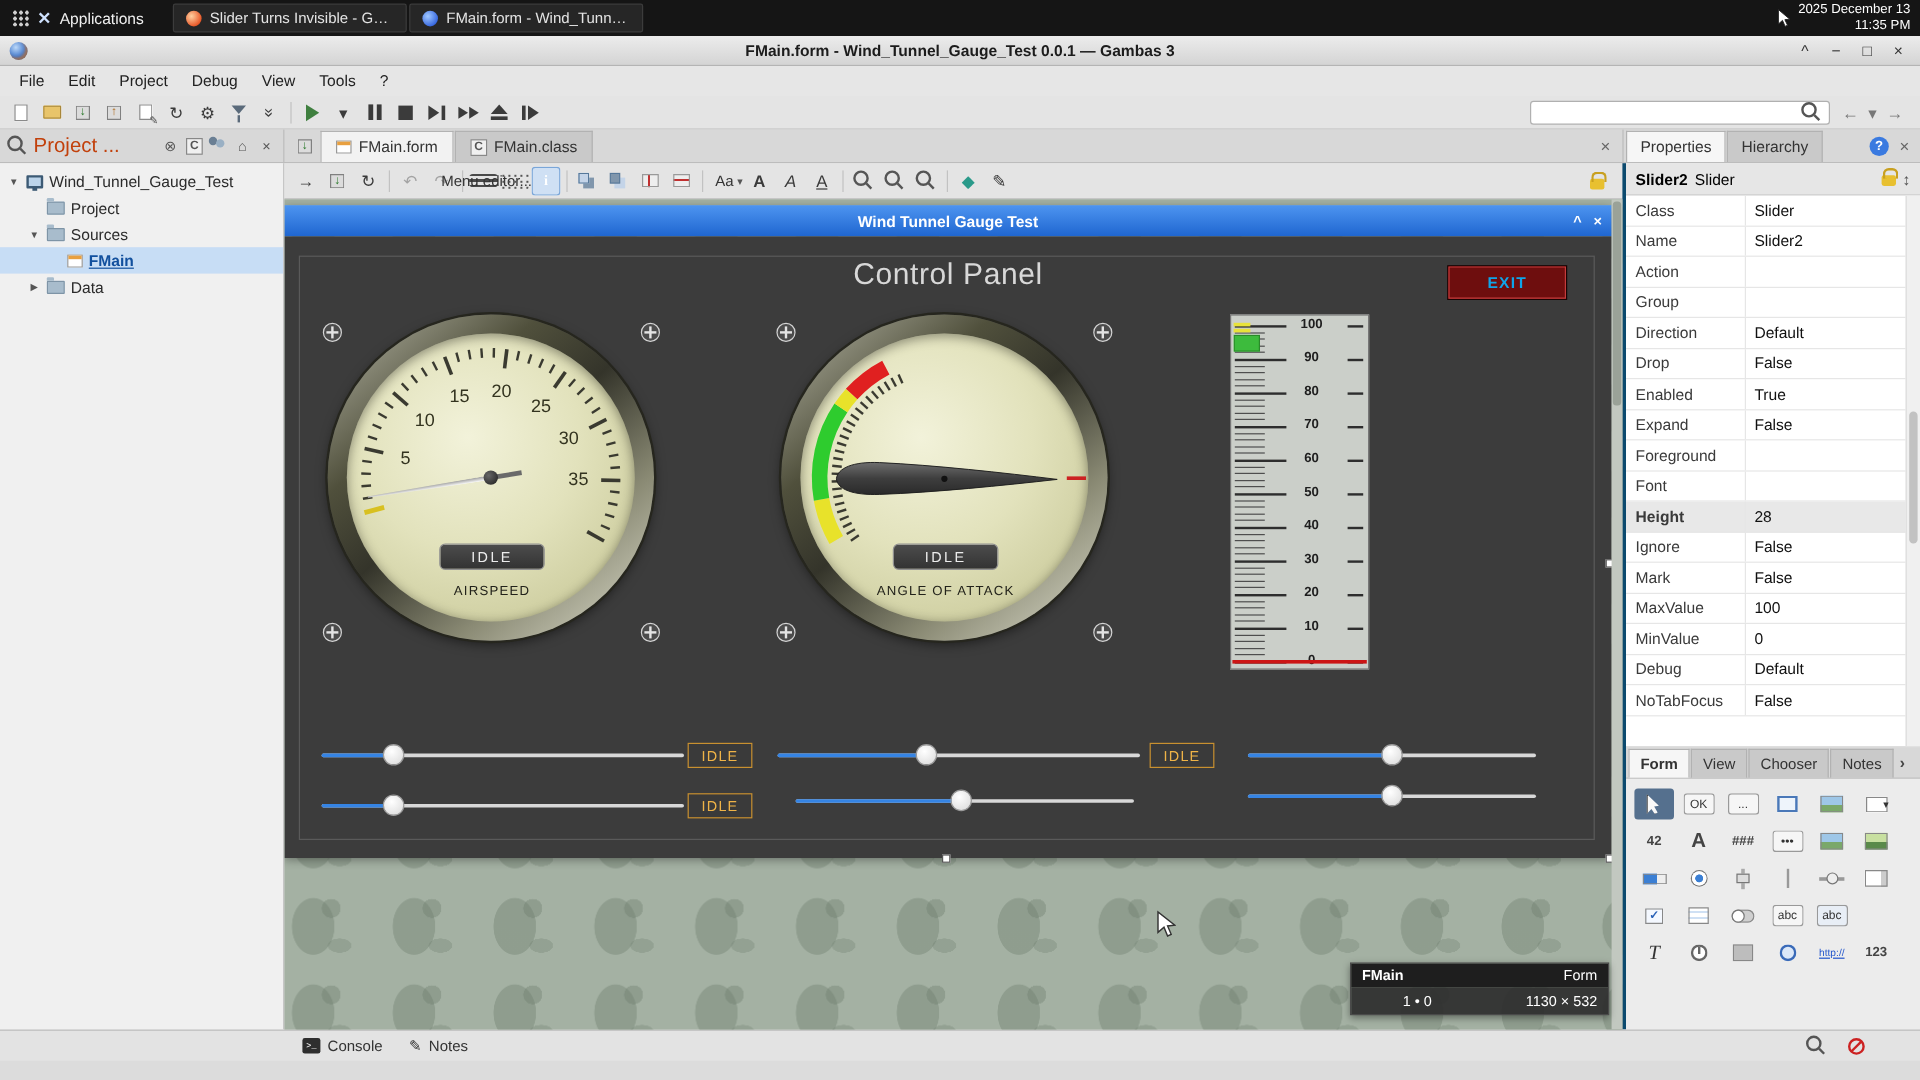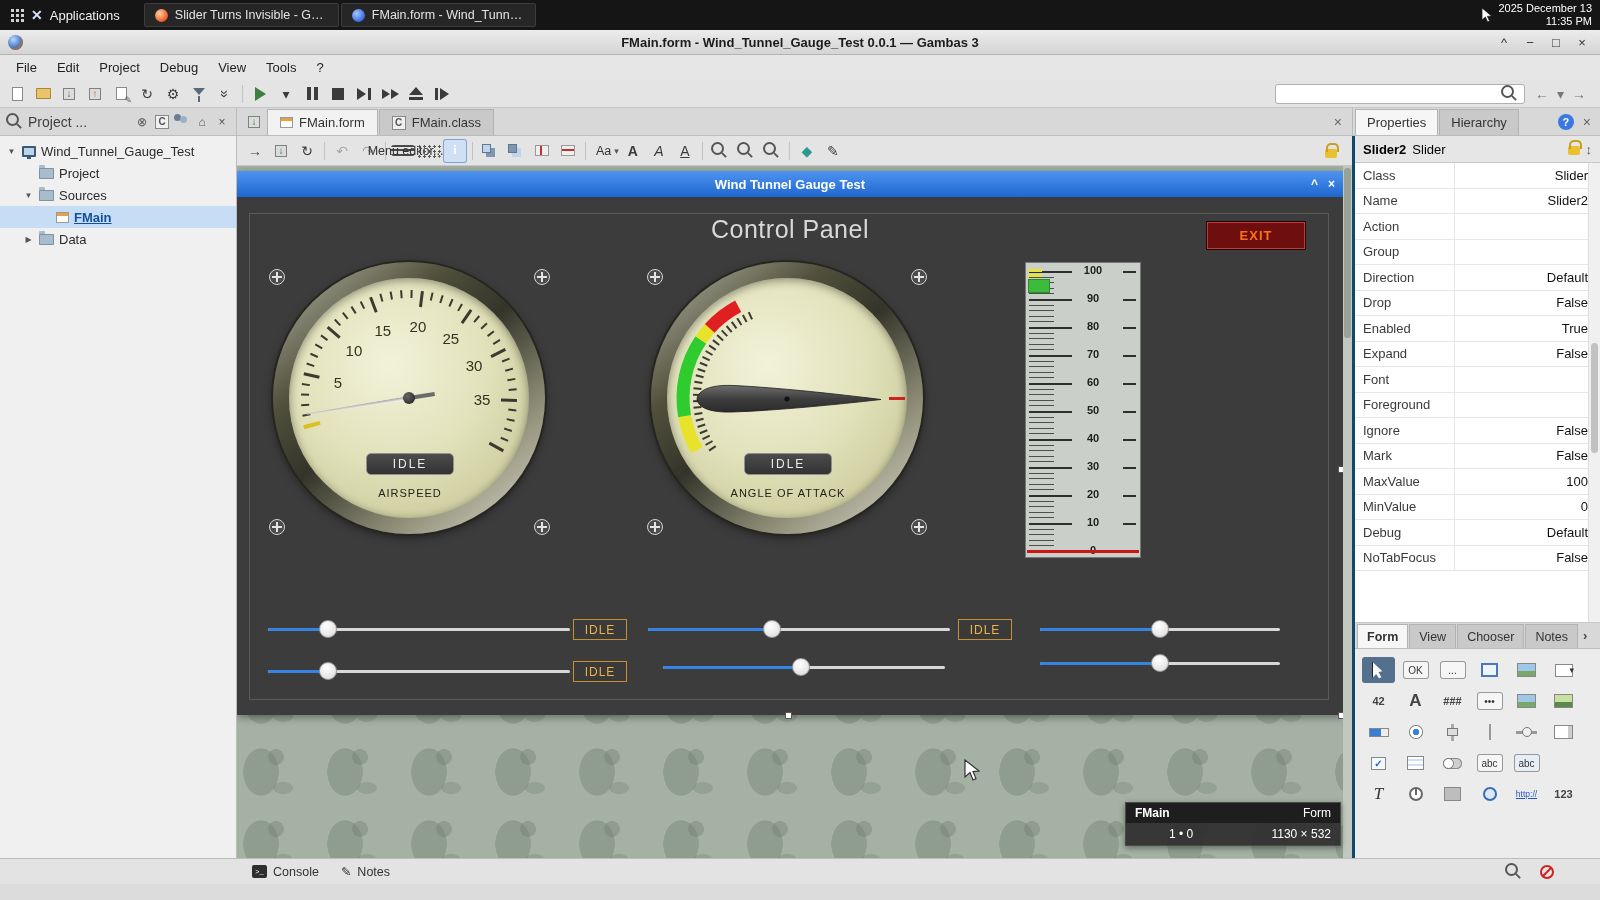--- a/index.html
+++ b/index.html
@@ -82,21 +82,21 @@
   .ic-forbid::before{content:"";position:absolute;left:-1px;top:4px;width:12px;height:2px;background:#cc2222;transform:rotate(-45deg);}
 
   .tb-search{margin-left:auto;display:flex;align-items:center;gap:6px;padding-right:6px;}
   .searchbox{display:flex;align-items:center;width:250px;height:20px;background:#fff;border:1px solid #b0b0b0;border-radius:3px;padding:0 4px;}
   .searchbox input{flex:1;border:none;outline:none;font-size:12px;background:transparent;}
   .nav-g{font-size:14px;color:#777;padding:0 4px;}
 
   
   .subrow{height:28px;display:flex;background:#d8d8d8;border-bottom:1px solid #bcbcbc;}
   .proj-head{width:237px;flex:none;display:flex;align-items:center;gap:3px;padding:0 5px;border-right:1px solid #bcbcbc;}
-  .proj-head .sinput{flex:1;display:flex;align-items:center;height:20px;background:transparent;font-size:14px;color:#404040;}
+  .proj-head .sinput{flex:1;display:flex;align-items:center;height:20px;background:transparent;font-size:17px;color:#c2410c;}
   .mini{display:inline-flex;align-items:center;justify-content:center;width:18px;height:20px;font-size:12px;color:#555;}
   .cbox{width:14px;height:14px;border:1px solid #888;background:#f0f0f0;font-size:10px;font-weight:bold;color:#555;display:inline-flex;align-items:center;justify-content:center;}
   .doc-tabs{flex:1;display:flex;align-items:flex-end;padding-left:4px;}
   .dtab{display:flex;align-items:center;gap:6px;height:26px;padding:0 12px;background:#c9c9c9;border:1px solid #b2b2b2;border-bottom:none;font-size:13px;color:#333;margin-right:1px;}
   .dtab.active{background:#f2f2f2;}
   .ic-formdoc{width:13px;height:11px;background:#fff;box-shadow:inset 0 0 0 1px #999;position:relative;}
   .ic-formdoc::before{content:"";position:absolute;left:1px;top:1px;right:1px;height:3px;background:#e8a040;}
   .tabs-close{margin-left:auto;align-self:center;padding:0 10px;color:#666;font-size:14px;}
   .right-tabs{width:248px;flex:none;display:flex;align-items:flex-end;border-left:1px solid #bcbcbc;padding-left:2px;}
   .rtab{height:26px;display:flex;align-items:center;padding:0 11px;font-size:13px;color:#333;background:#c9c9c9;border:1px solid #b2b2b2;border-bottom:none;margin-right:1px;}
@@ -126,21 +126,21 @@
   .designer{flex:1;position:relative;overflow:hidden;background-color:#a4b1a3;background-image:radial-gradient(18px 24px at 24px 30px,rgba(108,124,108,.38) 97%,transparent),radial-gradient(8px 8px at 39px 15px,rgba(108,124,108,.38) 97%,transparent),radial-gradient(10px 6px at 46px 46px,rgba(108,124,108,.3) 97%,transparent);background-size:84px 72px;}
   .dscroll{position:absolute;right:0;top:0;bottom:0;width:9px;background:#c2c8c0;}
   .dscroll .thumb{position:absolute;left:1px;right:1px;top:2px;height:170px;background:#9aa298;border-radius:3px;}
 
   .gform{position:absolute;left:0;top:5px;width:1106px;height:544px;box-shadow:0 2px 8px rgba(0,0,0,.4);}
   .gform-title{height:26px;background:linear-gradient(#4d94f0,#1f66d0);display:flex;align-items:center;justify-content:center;color:#fff;font-weight:bold;font-size:13px;position:relative;}
   .gft-btns{position:absolute;right:8px;top:0;bottom:0;display:flex;align-items:center;gap:10px;color:#fff;font-size:12px;}
   .gform-body{position:relative;height:518px;background:#3c3c3c;}
   .inner-frame{position:absolute;left:12px;top:16px;width:1080px;height:487px;border:1px solid #5a5a5a;}
   .cp-title{position:absolute;left:0;right:0;top:18px;text-align:center;font-size:25px;color:#d8d8d8;letter-spacing:.5px;}
-  .exit-btn{position:absolute;right:38px;top:25px;width:98px;height:27px;background:#6e0e0e;box-shadow:inset 0 0 0 1px #c43b3b,0 0 0 1px #1a0202;color:#f97316;font-weight:bold;font-size:13px;display:flex;align-items:center;justify-content:center;letter-spacing:1px;}
+  .exit-btn{position:absolute;right:38px;top:25px;width:98px;height:27px;background:#6e0e0e;box-shadow:inset 0 0 0 1px #c43b3b,0 0 0 1px #1a0202;color:#0ea5e9;font-weight:bold;font-size:13px;display:flex;align-items:center;justify-content:center;letter-spacing:1px;}
 
   .gauge{position:absolute;width:272px;height:272px;border-radius:50%;background:linear-gradient(140deg,#b8b8a8 0%,#50503c 30%,#34342a 48%,#8a8a74 72%,#e0e0d0 100%);box-shadow:0 0 0 2px #26261e,0 3px 10px rgba(0,0,0,.5);}
   .gface{position:absolute;inset:16px;border-radius:50%;background:radial-gradient(circle at 42% 36%,#f2f2da 0%,#e2e2bc 45%,#cdcd9f 80%,#c2c292 100%);box-shadow:inset 0 2px 10px rgba(0,0,0,.4);}
   .gtick{position:absolute;left:136px;top:135px;height:2px;width:8px;background:#3a3a30;transform-origin:0 50%;}
   .gtick.major{height:2.5px;width:16px;}
   .gtick.zero{background:#d8c020;height:4px;width:17px;}
   .gnum{position:absolute;width:22px;text-align:center;font-size:15px;color:#33331f;}
   .needle{position:absolute;left:136px;top:134px;width:104px;height:4px;background:linear-gradient(#ffffff,#9a9a9a);transform-origin:0 50%;transform:rotate(171deg);clip-path:polygon(0 0,100% 38%,100% 62%,0 100%);box-shadow:0 1px 2px rgba(0,0,0,.5);}
   .needle-tail{position:absolute;left:136px;top:134px;width:26px;height:4px;background:#6a6a6a;transform-origin:0 50%;transform:rotate(-9deg);}
   .hub{position:absolute;left:130px;top:130px;width:12px;height:12px;border-radius:50%;background:radial-gradient(circle at 35% 35%,#666,#1c1c1c);}
@@ -176,21 +176,21 @@
   .dtip-body .pos{margin-left:34px;}
   .dtip-body .size{margin-left:auto;}
   .dcursor{position:absolute;left:725px;top:592px;}
 
   
   .right-panel{width:248px;flex:none;background:#ececec;border-left:3px solid #0c4a6e;display:flex;flex-direction:column;min-height:0;}
   .prop-head{height:27px;display:flex;align-items:center;padding:0 8px;gap:6px;font-size:13px;border-bottom:1px solid #c8c8c8;background:#e6e6e6;}
   .prop-head .obj{font-weight:bold;}
   .prop-head .spacer{flex:1;}
   .pgrid-wrap{height:460px;position:relative;background:#fff;overflow:hidden;border-bottom:1px solid #c8c8c8;}
-  .pgrid{position:absolute;left:0;top:0;right:12px;text-align:right;}
+  .pgrid{position:absolute;left:0;top:0;right:12px;}
   .prow{display:flex;height:25.5px;border-bottom:1px solid #e6e6e6;font-size:13px;align-items:center;}
   .prow.hl{background:#e8e8e8;}
   .prow.hl .pname{font-weight:bold;}
   .pname{width:100px;flex:none;padding-left:8px;color:#3a3a3a;border-right:1px solid #e6e6e6;height:100%;display:flex;align-items:center;}
   .pval{flex:1;padding-left:7px;color:#111;}
   .pscroll{position:absolute;right:0;top:0;bottom:0;width:12px;background:#f0f0f0;border-left:1px solid #ddd;}
   .pscroll .thumb{position:absolute;left:2px;right:2px;top:180px;height:110px;background:#c2c2c2;border-radius:4px;}
   .palette-tabs{height:26px;display:flex;align-items:flex-end;background:#d8d8d8;border-bottom:1px solid #bcbcbc;padding-left:2px;}
   .ptab{height:24px;display:flex;align-items:center;padding:0 9px;font-size:12.5px;background:#c9c9c9;border:1px solid #b2b2b2;border-bottom:none;margin-right:1px;color:#333;}
   .ptab.active{background:#f6f6f6;font-weight:bold;}
@@ -775,26 +775,30 @@
             </div>
             <div class="prow">
               <span class="pname">Enabled</span>
               <span class="pval">True</span>
             </div>
             <div class="prow">
               <span class="pname">Expand</span>
               <span class="pval">False</span>
             </div>
             <div class="prow">
+              <span class="pname">Foreground</span>
+              <span class="pval"></span>
+            </div>
+            <div class="prow">
               <span class="pname">Font</span>
               <span class="pval"></span>
             </div>
-            <div class="prow">
-              <span class="pname">Foreground</span>
-              <span class="pval"></span>
+            <div class="prow hl">
+              <span class="pname">Height</span>
+              <span class="pval">28</span>
             </div>
             <div class="prow">
               <span class="pname">Ignore</span>
               <span class="pval">False</span>
             </div>
             <div class="prow">
               <span class="pname">Mark</span>
               <span class="pval">False</span>
             </div>
             <div class="prow">

